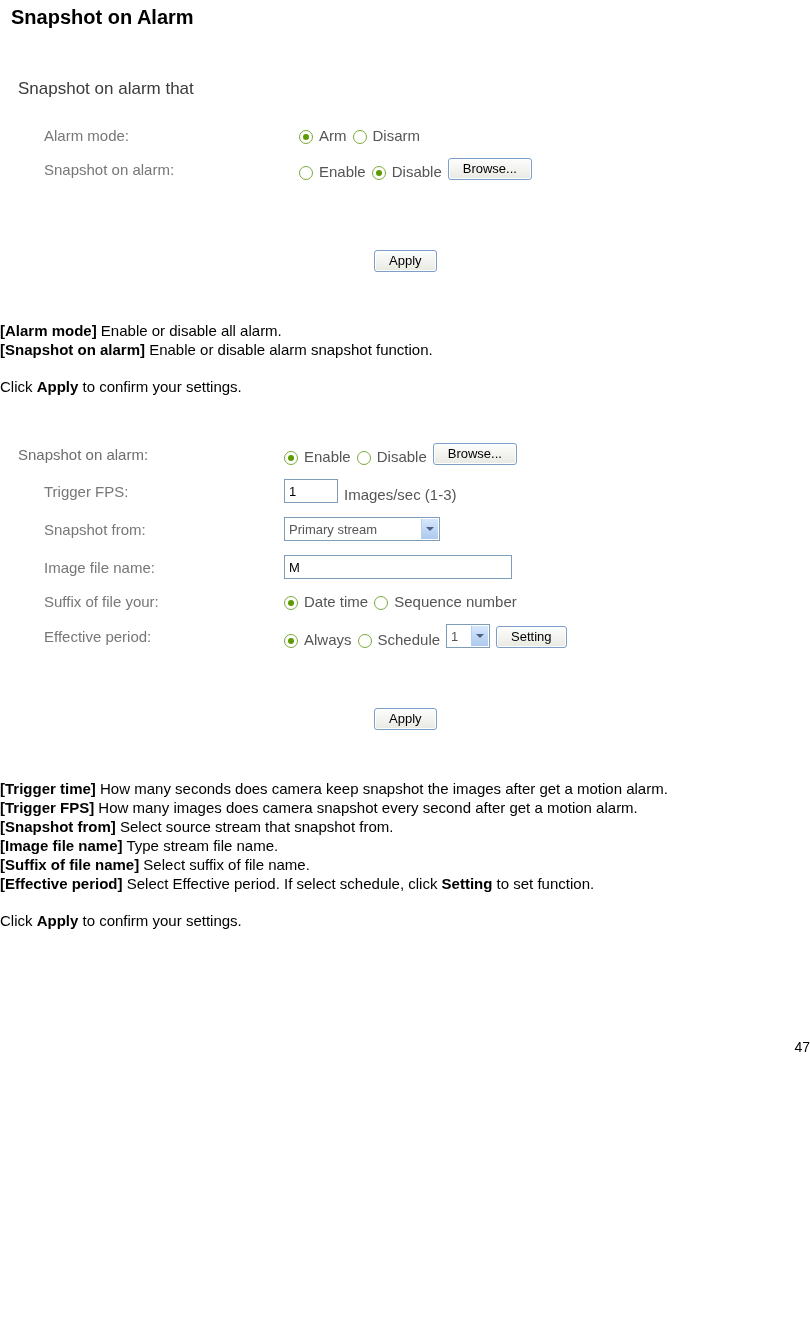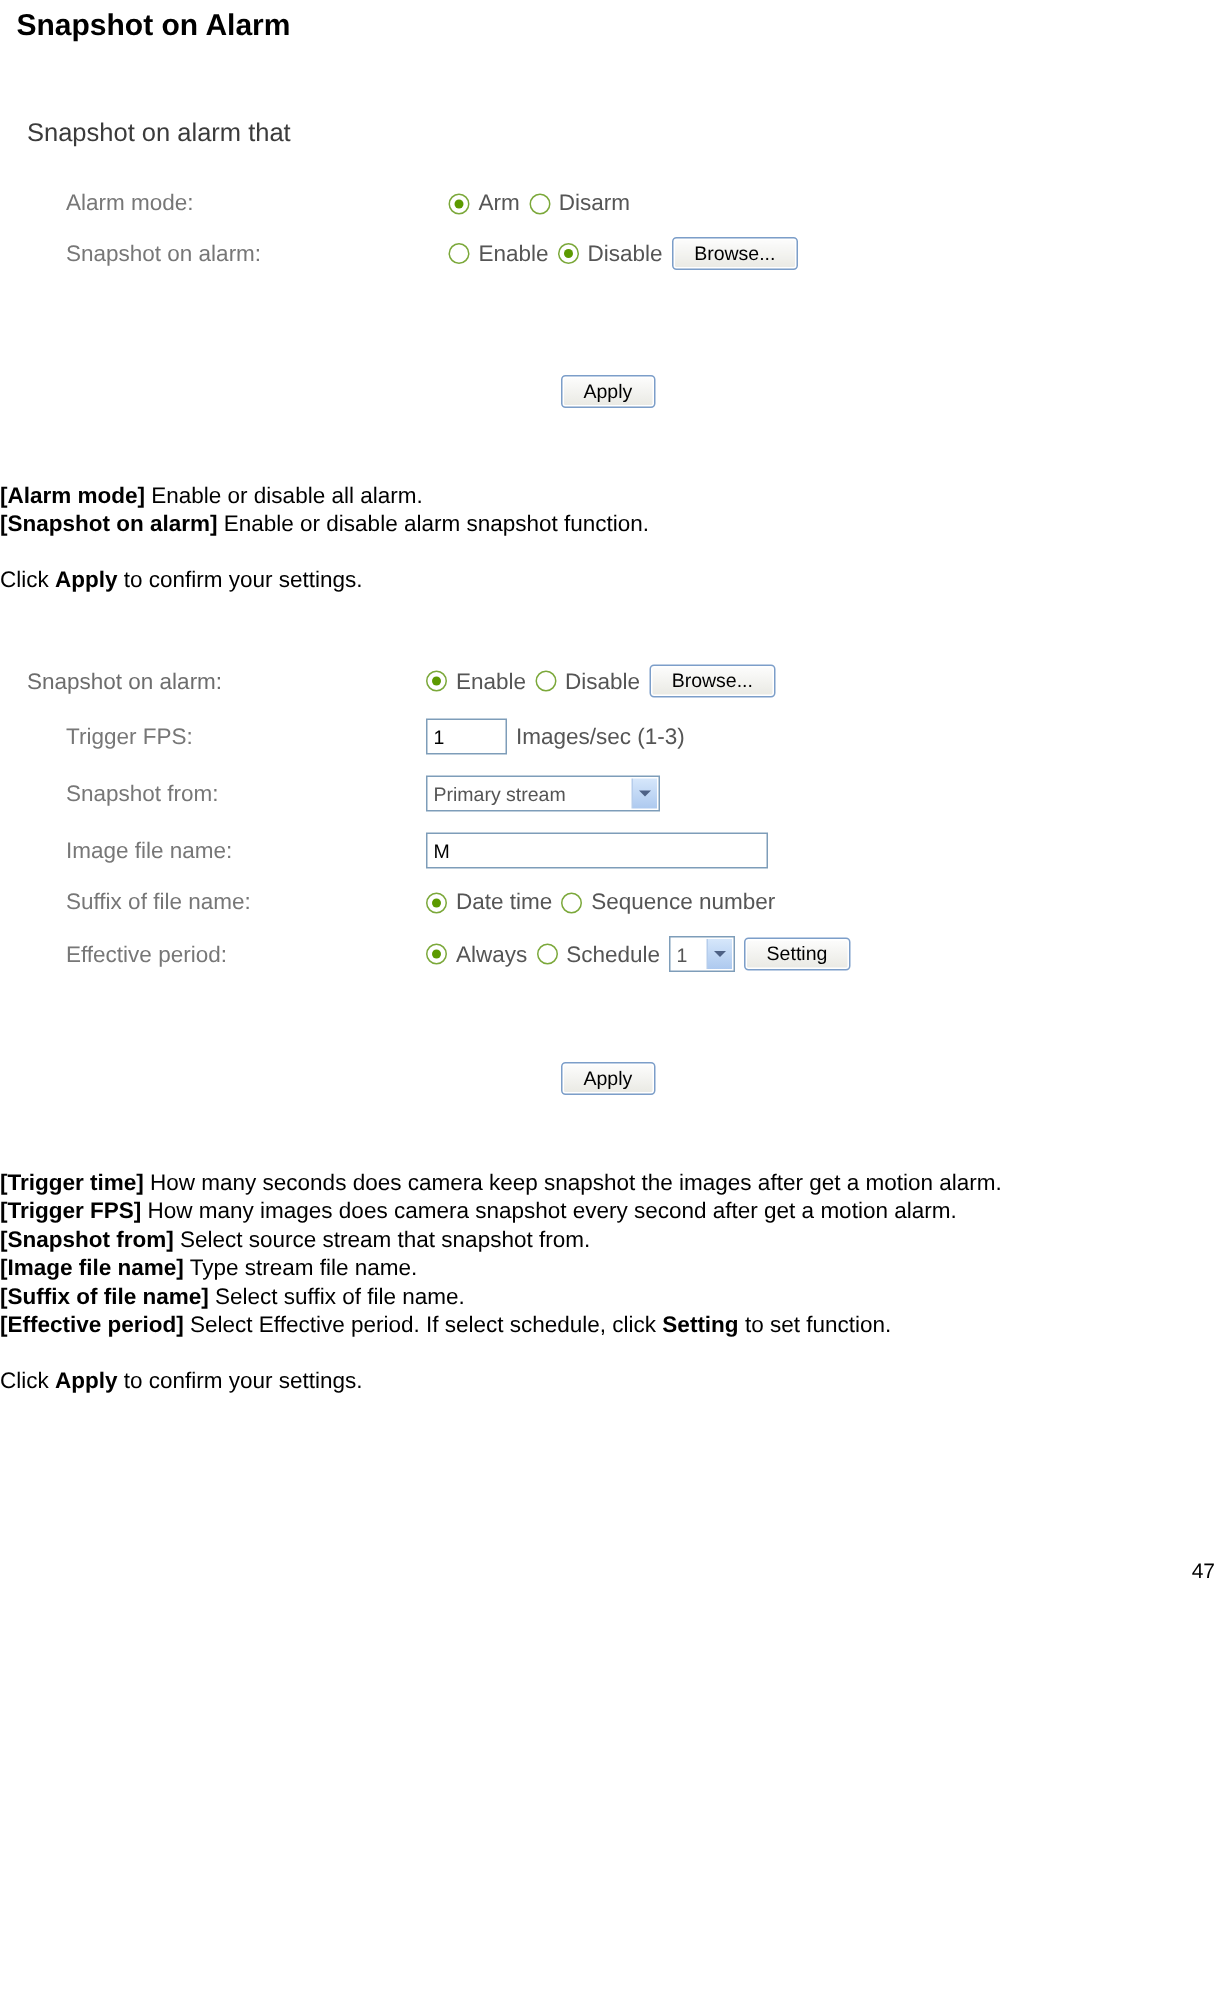--- a/index.html
+++ b/index.html
@@ -42,21 +42,21 @@
     font-size: 15px;
     color: #777;
     box-sizing: border-box;
   }
   .panel2 .form-row .lab { width: 270px; }
   .panel2 .form-row.top .lab { padding-left: 4px; color:#6d6d6d; }
   .panel2 .form-row.sub .lab { padding-left: 30px; }
 
   .controls {
     display: flex;
-    align-items: center;
+    align-items: flex-end;
     gap: 6px;
     font-family: Verdana, Geneva, sans-serif;
     font-size: 15px;
     color: #555;
   }
 
   
   .radio {
     width: 14px; height: 14px;
     border: 1px solid #7ba83a;
@@ -219,21 +219,21 @@
   </div>
 
   <div class="form-row sub">
     <div class="lab">Image file name:</div>
     <div class="controls">
       <input class="xp-input" style="width: 218px;" value="M">
     </div>
   </div>
 
   <div class="form-row sub">
-    <div class="lab">Suffix of file name:</div>
+    <div class="lab">Suffix of file your:</div>
     <div class="controls">
       <span class="radio checked"></span>
       <span>Date time</span>
       <span class="radio"></span>
       <span>Sequence number</span>
     </div>
   </div>
 
   <div class="form-row sub">
     <div class="lab">Effective period:</div>

